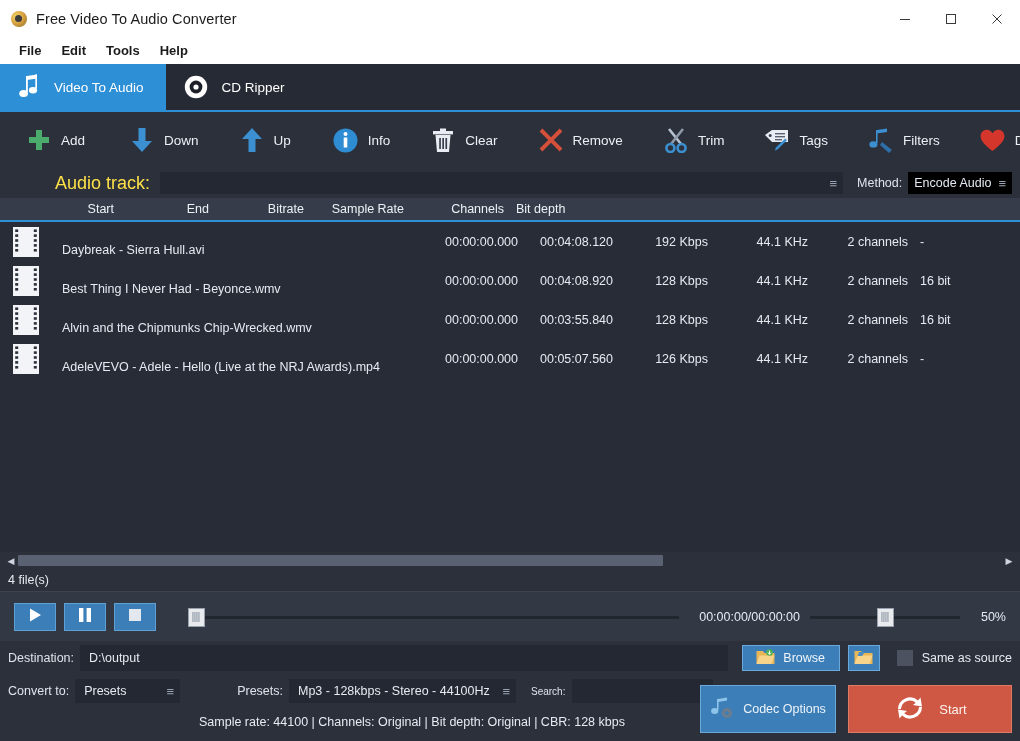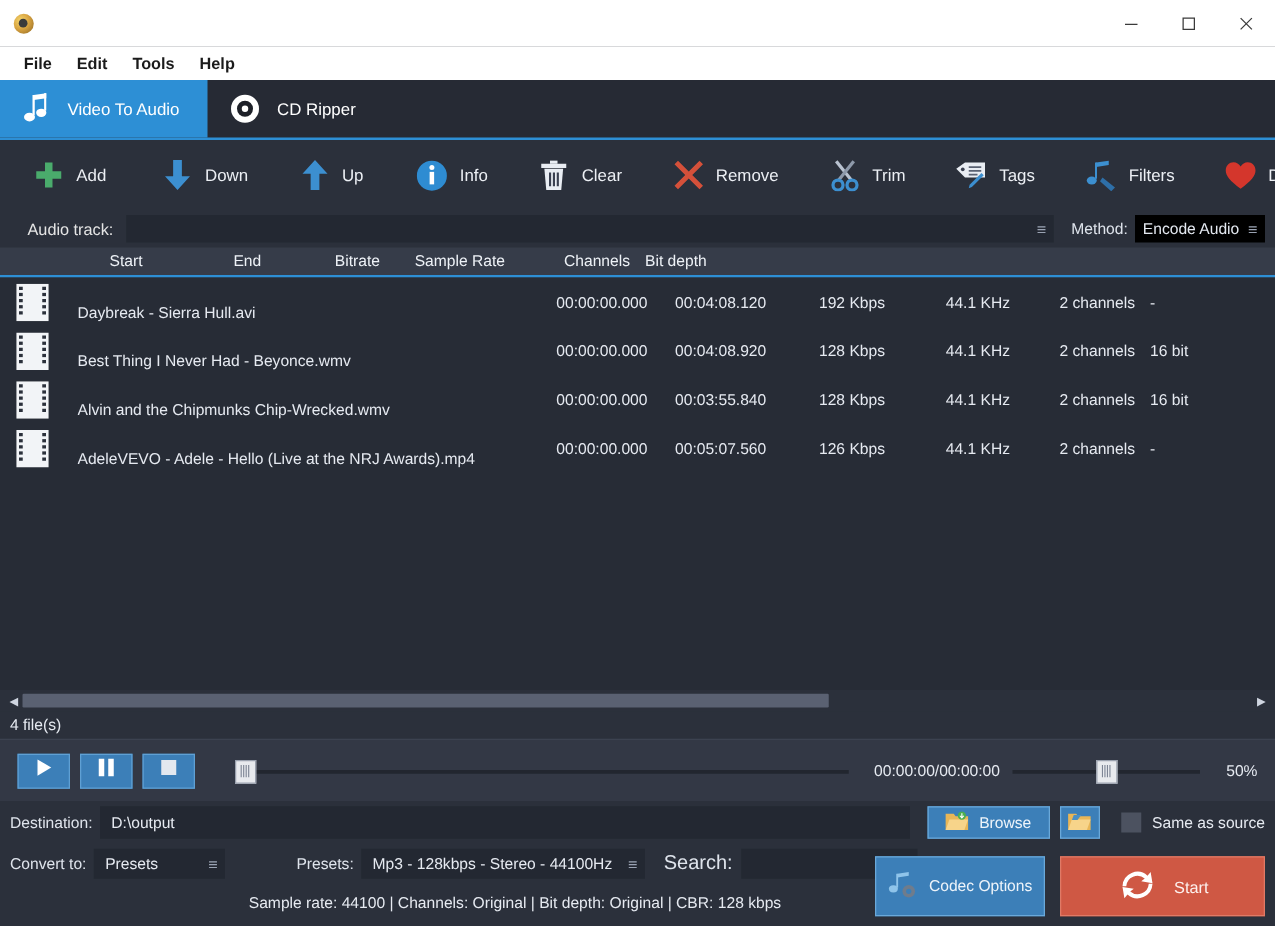--- a/index.html
+++ b/index.html
@@ -105,21 +105,21 @@
 
   
   .trackbar {
     height: 30px;
     background: #2b303b;
     display: flex; align-items: center;
     padding: 0 8px 0 22px;
     flex: 0 0 auto;
     gap: 6px;
   }
-  .trackbar .lbl { font-size: 13px; color: #e5e5e5; }
+  .trackbar .lbl { font-size: 18px; color: #fde047; margin-left: 33px; }
   .track-field {
     flex: 1 1 auto;
     height: 22px;
     background: #232832;
     display: flex; align-items: center; justify-content: flex-end;
     padding-right: 6px;
     box-sizing: border-box;
     margin-left: 4px;
   }
   .menu-glyph {
@@ -285,21 +285,21 @@
   .combo {
     height: 24px; background: #232832;
     display: flex; align-items: center;
     padding: 0 6px 0 9px; gap: 10px;
     font-size: 12.5px; color: #e6eaf1;
     box-sizing: border-box;
   }
   .combo-convert { width: 105px; justify-content: space-between; }
   .presets-lbl { font-size: 12.5px; color: #dfe4ec; margin-left: 57px; margin-right: 6px; }
   .combo-presets { width: 227px; justify-content: space-between; }
-  .search-lbl { font-size: 16px; color: #dfe4ec; margin-left: 15px; margin-right: 7px; }
+  .search-lbl { font-size: 10px; color: #dfe4ec; margin-left: 15px; margin-right: 7px; }
   .search-input {
     width: 141px; height: 24px; background: #232832;
     box-sizing: border-box;
   }
   .summary-row {
     height: 30px; display: flex; align-items: center;
     padding-left: 199px;
     font-size: 12.5px; color: #e6eaf1;
   }
   .action-buttons {
@@ -319,20 +319,21 @@
     color: #fdf1ee; font-size: 13px; box-sizing: border-box;
   }
 </style>
 </head>
 <body>
 
 <div class="app">
 
   <div class="titlebar">
     <div class="app-icon"></div>
+    <div class="title-text">Free Video To Audio Converter</div>
     <div class="win-buttons">
       <div class="win-btn">
         <svg width="12" height="12" viewBox="0 0 12 12">
             <line x1="1" y1="6.5" x2="11" y2="6.5" stroke="#3a3a3a" stroke-width="1"></line>
           </svg>
       </div>
       <div class="win-btn">
         <svg width="12" height="12" viewBox="0 0 12 12">
             <rect x="1.5" y="1.5" width="9" height="9" fill="none" stroke="#3a3a3a" stroke-width="1"></rect>
           </svg>

